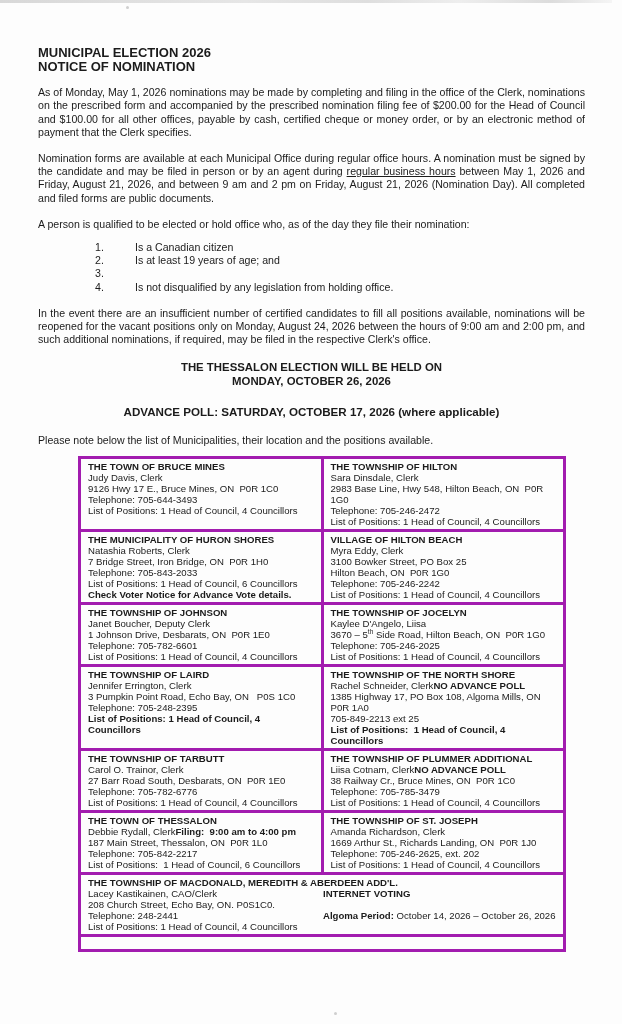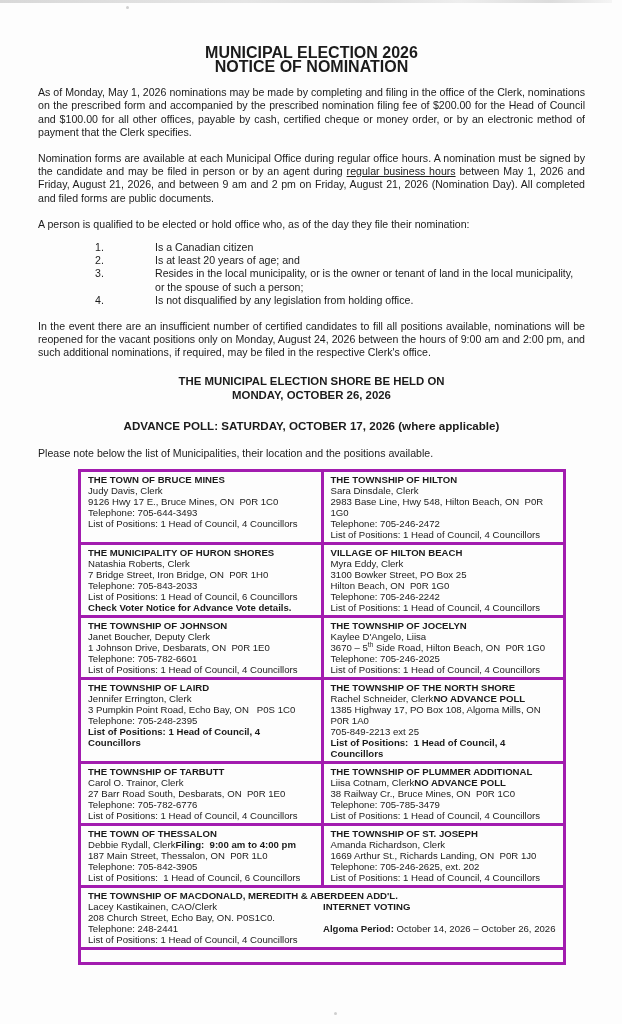--- a/index.html
+++ b/index.html
@@ -13,27 +13,27 @@
   }
   .scan-strip{
     position:absolute;top:0;left:0;width:612px;height:3px;
     background:linear-gradient(90deg,#d8d8d8 0%,#e6e6e6 40%,#dedede 60%,#eeeeee 75%,#dcdcdc 90%,#f5f5f5 100%);
   }
   .scan-dot{position:absolute;width:3px;height:3px;background:#cfcfcf;border-radius:50%;}
   .content{
     position:absolute;top:46px;left:38px;width:547px;
     font-size:10.6px;line-height:13.2px;
   }
-  .doc-title{ text-align:center; font-weight:bold; font-size:16px; line-height:13.6px; }
+  .doc-title{ text-align:left; font-weight:bold; font-size:13px; line-height:13.6px; }
   .para{ margin-top:13px; text-align:justify; }
   .underlined{ text-decoration:underline; }
   .qual-list{ margin-top:10px; }
   .qual-row{ display:flex; }
   .qual-num{ width:40px; padding-left:57px; flex:0 0 auto; }
-  .qual-text{ flex:1; padding-right:4px;margin-left:20px; }
+  .qual-text{ flex:1; padding-right:4px; }
   .held-block{ margin-top:14px; text-align:center; font-weight:bold; font-size:11.4px; line-height:14px; }
   .advance-poll{ margin-top:17px; text-align:center; font-weight:bold; font-size:11.6px; }
   .table-intro{ margin-top:15px; }
   table.muni{
     margin-top:9px; margin-left:40px;
     border-collapse:collapse;
     width:488px;
     font-size:9.6px; line-height:11px;
     table-layout:fixed;
   }
@@ -75,36 +75,35 @@
 
     <div class="para">A person is qualified to be elected or hold office who, as of the day they file their nomination:</div>
 
     <div class="qual-list">
       <div class="qual-row">
         <span class="qual-num">1.</span>
         <span class="qual-text">Is a Canadian citizen</span>
       </div>
       <div class="qual-row">
         <span class="qual-num">2.</span>
-        <span class="qual-text">Is at least 20 years of age; and</span>
+        <span class="qual-text">Is at least 19 years of age; and</span>
       </div>
       <div class="qual-row">
         <span class="qual-num">3.</span>
-        <span class="qual-text">Resides in the local municipality, or is the owner or tenant of land in the local municipality, or the spouse of such a person;</span>
       </div>
       <div class="qual-row">
         <span class="qual-num">4.</span>
         <span class="qual-text">Is not disqualified by any legislation from holding office.</span>
       </div>
     </div>
 
     <div class="para">In the event there are an insufficient number of certified candidates to fill all positions available, nominations will be reopened for the vacant positions only on Monday, August 24, 2026 between the hours of 9:00 am and 2:00 pm, and such additional nominations, if required, may be filed in the respective Clerk's office.</div>
 
     <div class="held-block">
-      <div>THE MUNICIPAL ELECTION SHORE BE HELD ON</div>
+      <div>THE THESSALON ELECTION WILL BE HELD ON</div>
       <div>MONDAY, OCTOBER 26, 2026</div>
     </div>
 
     <div class="advance-poll">ADVANCE POLL:  SATURDAY, OCTOBER  17, 2026 (where applicable)</div>
 
     <div class="table-intro">Please note below the list of Municipalities, their location and the positions available.</div>
 
     <table class="muni">
       <tbody>
           <tr>
@@ -188,21 +187,21 @@
               <div class="cell-line"><span>38 Railway Cr., Bruce Mines, ON  P0R 1C0</span></div>
               <div class="cell-line"><span>Telephone: 705-785-3479</span></div>
               <div class="cell-line"><span>List of Positions: 1 Head of Council, 4 Councillors</span></div>
             </td>
           </tr>
           <tr>
             <td>
               <div class="cell-title">THE TOWN OF THESSALON</div>
               <div class="cell-line"><span>Debbie Rydall, Clerk</span><span class="b gap">Filing:  9:00 am to 4:00 pm</span></div>
               <div class="cell-line"><span>187 Main Street, Thessalon, ON  P0R 1L0</span></div>
-              <div class="cell-line"><span>Telephone: 705-842-3905</span></div>
+              <div class="cell-line"><span>Telephone: 705-842-2217</span></div>
               <div class="cell-line"><span>List of Positions:  1 Head of Council, 6 Councillors</span></div>
             </td>
             <td>
               <div class="cell-title">THE TOWNSHIP OF ST. JOSEPH</div>
               <div class="cell-line"><span>Amanda Richardson, Clerk</span></div>
               <div class="cell-line"><span>1669 Arthur St., Richards Landing, ON  P0R 1J0</span></div>
               <div class="cell-line"><span>Telephone: 705-246-2625, ext. 202</span></div>
               <div class="cell-line"><span>List of Positions: 1 Head of Council, 4 Councillors</span></div>
             </td>
           </tr>

